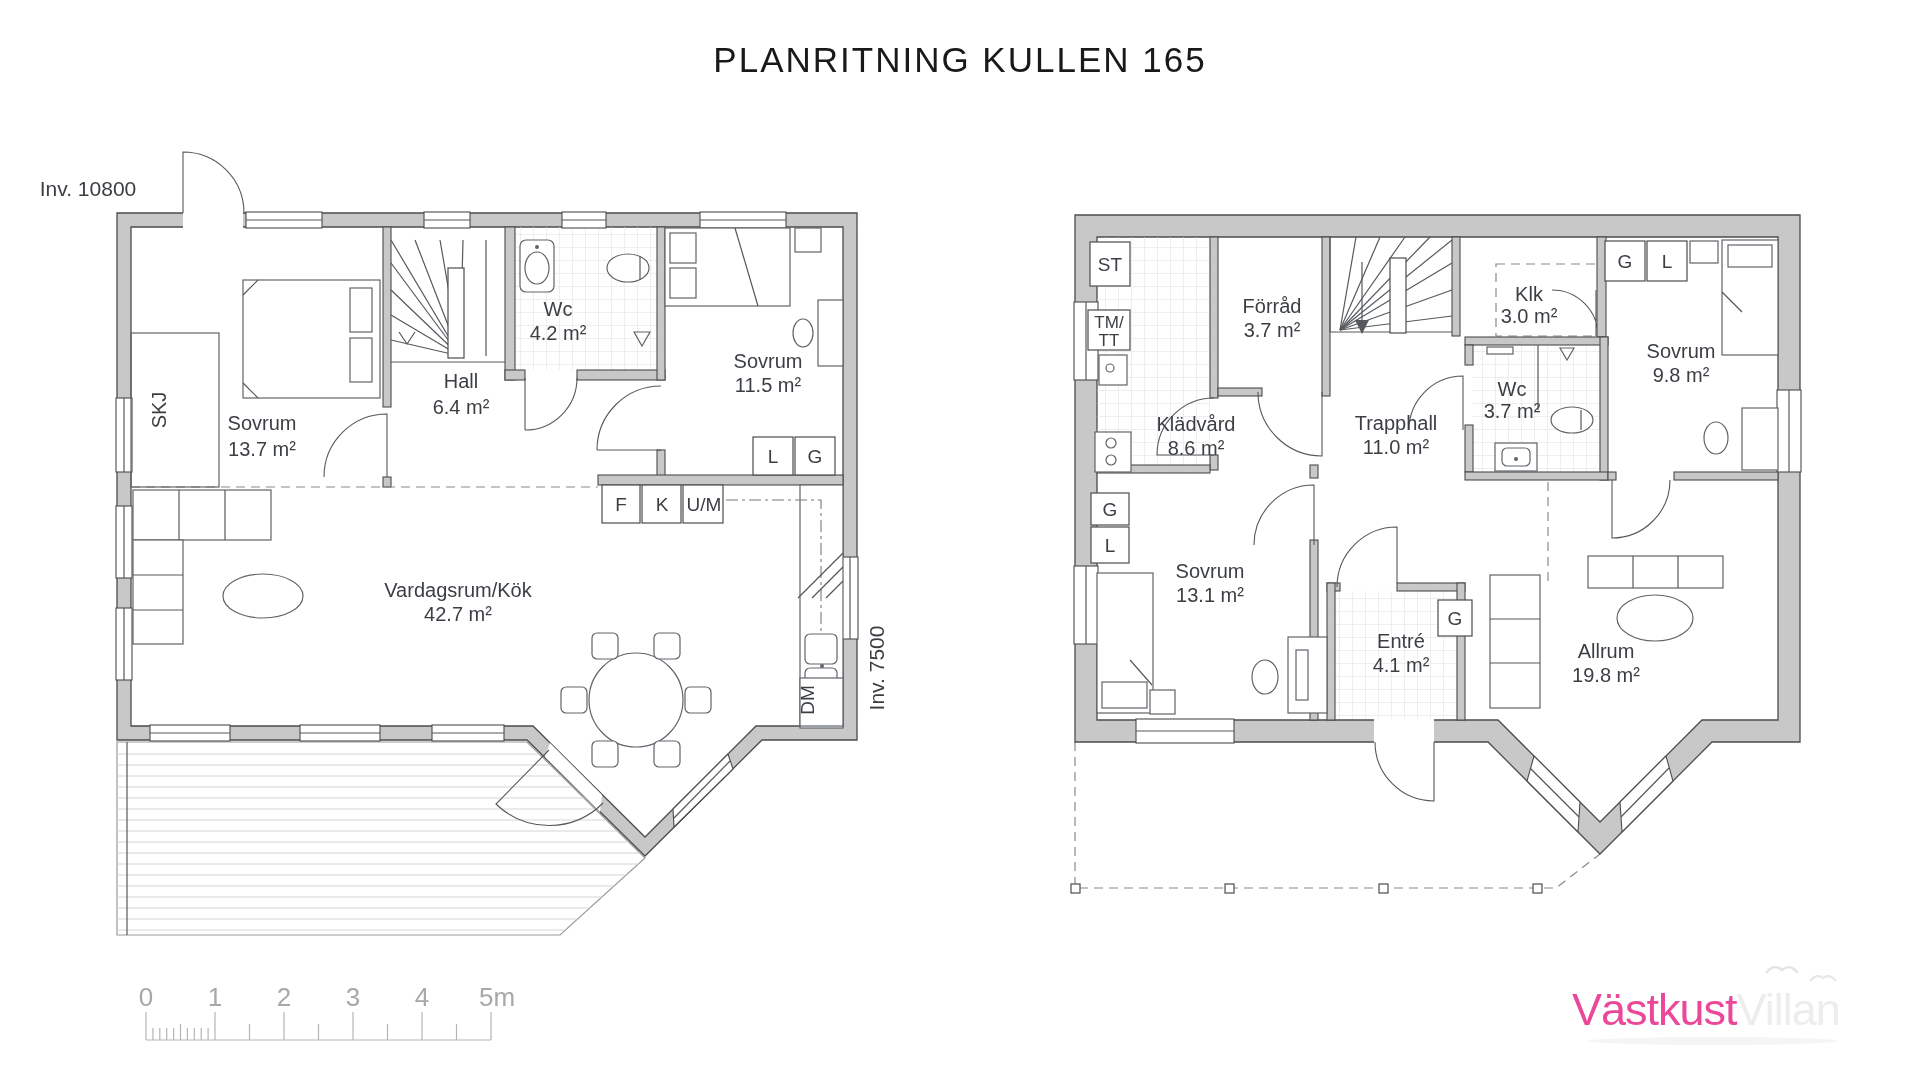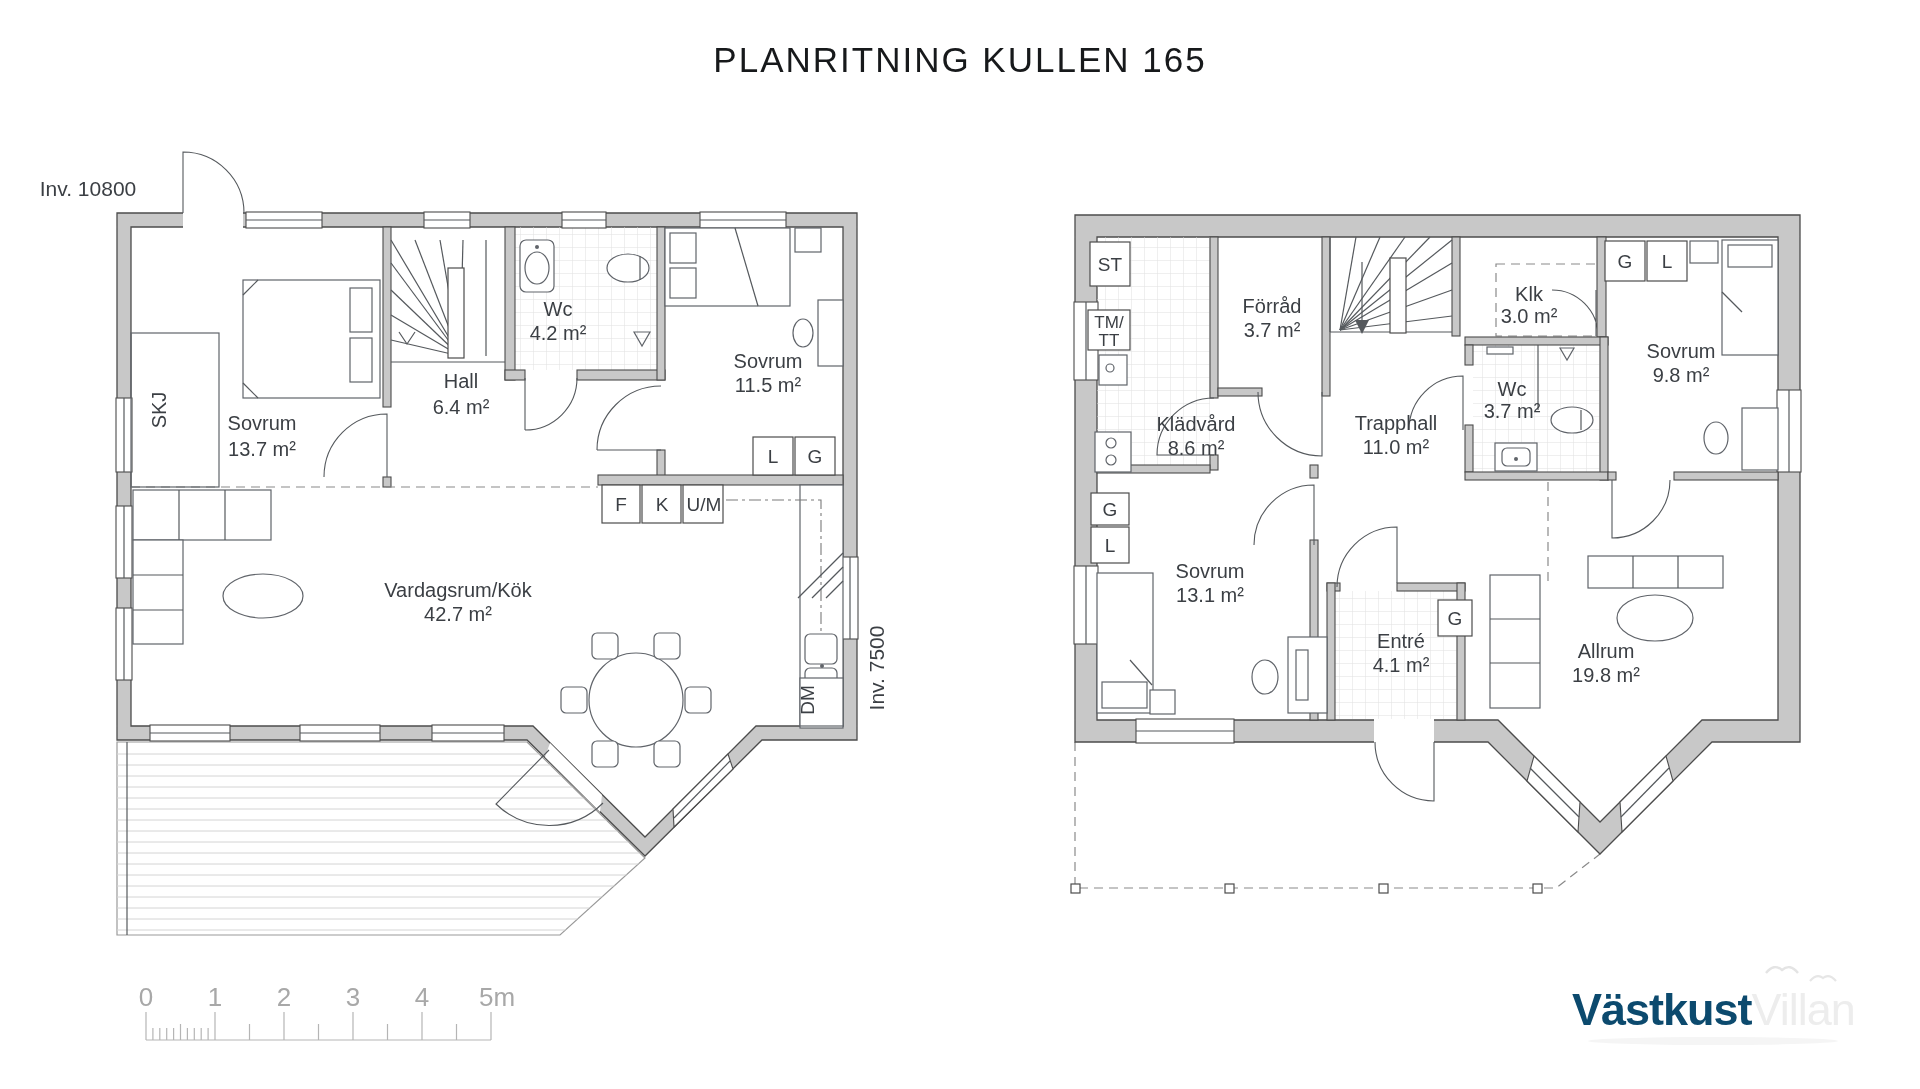--- a/index.html
+++ b/index.html
@@ -22,21 +22,21 @@
   .furn2{stroke:#60646a;stroke-width:1.2;fill:none;}
   .door{stroke:#55595d;stroke-width:1.1;fill:none;}
   .dash{stroke:#8a8a8a;stroke-width:1.2;fill:none;stroke-dasharray:9 6;}
   .dashdot{stroke:#7a7a7a;stroke-width:1.1;fill:none;stroke-dasharray:12 4 3 4;}
   .deckline{stroke:#d4d4d4;stroke-width:1;}
   .deckedge{stroke:#9a9a9a;stroke-width:1.2;fill:#ffffff;}
   .box{fill:#ffffff;stroke:#4c4c4c;stroke-width:1.2;}
   .tick{stroke:#b5b5b5;stroke-width:1.2;}
   .logo{position:absolute;left:1572px;top:985px;width:300px;font-size:45px;line-height:1.1;
         letter-spacing:-1px;white-space:nowrap;}
-  .logo-bold{font-weight:700;color:#0c4a6e;}
+  .logo-bold{font-weight:400;color:#ec4899;}
   .logo-light{font-weight:400;color:#ededed;}
   .birds{position:absolute;left:190px;top:-28px;}
   .swoosh{position:absolute;left:16px;top:52px;width:250px;height:8px;border-radius:50%;
           background:#f5f5f5;}
 </style>
 </head>
 <body>
 
 <div class="canvas">
 

